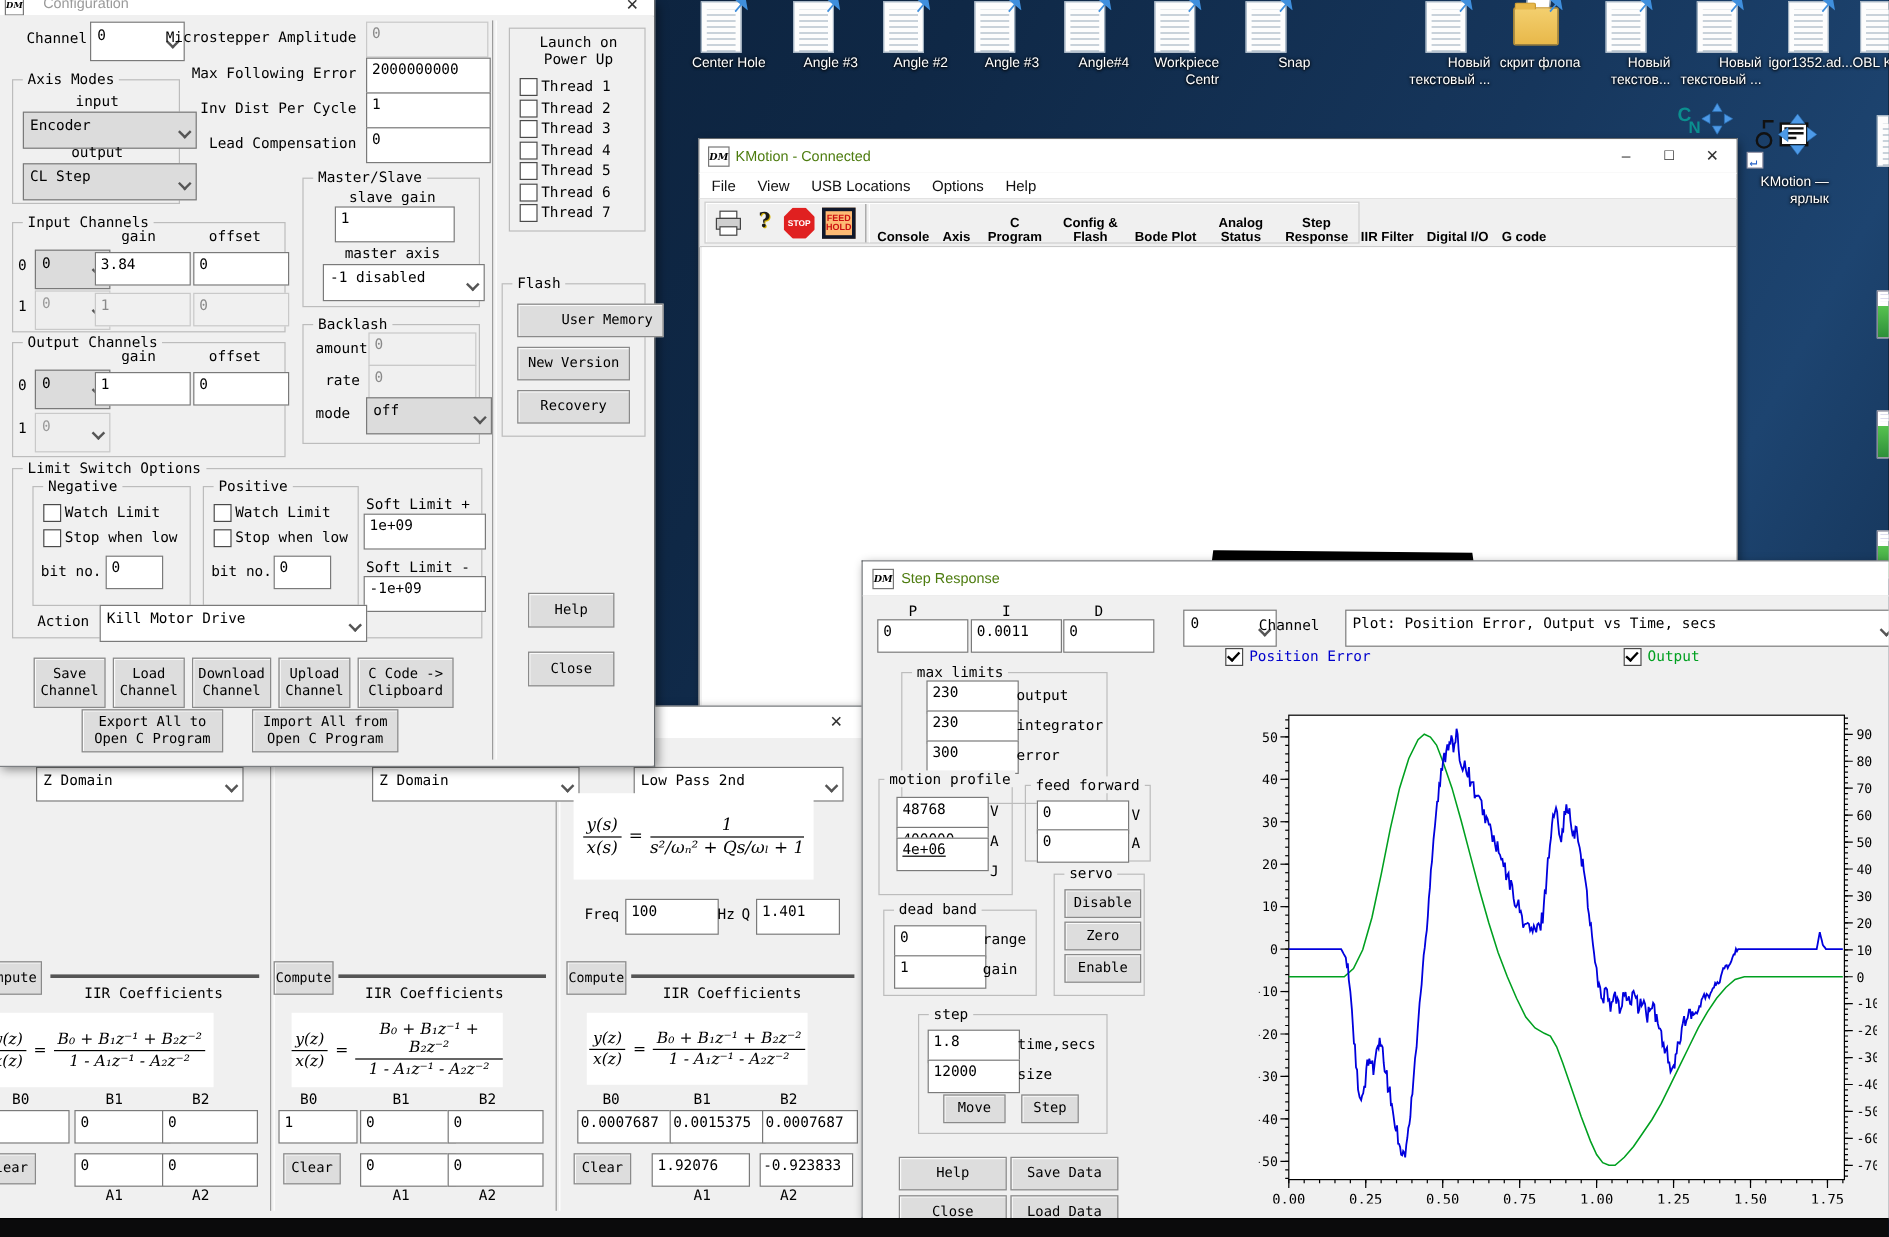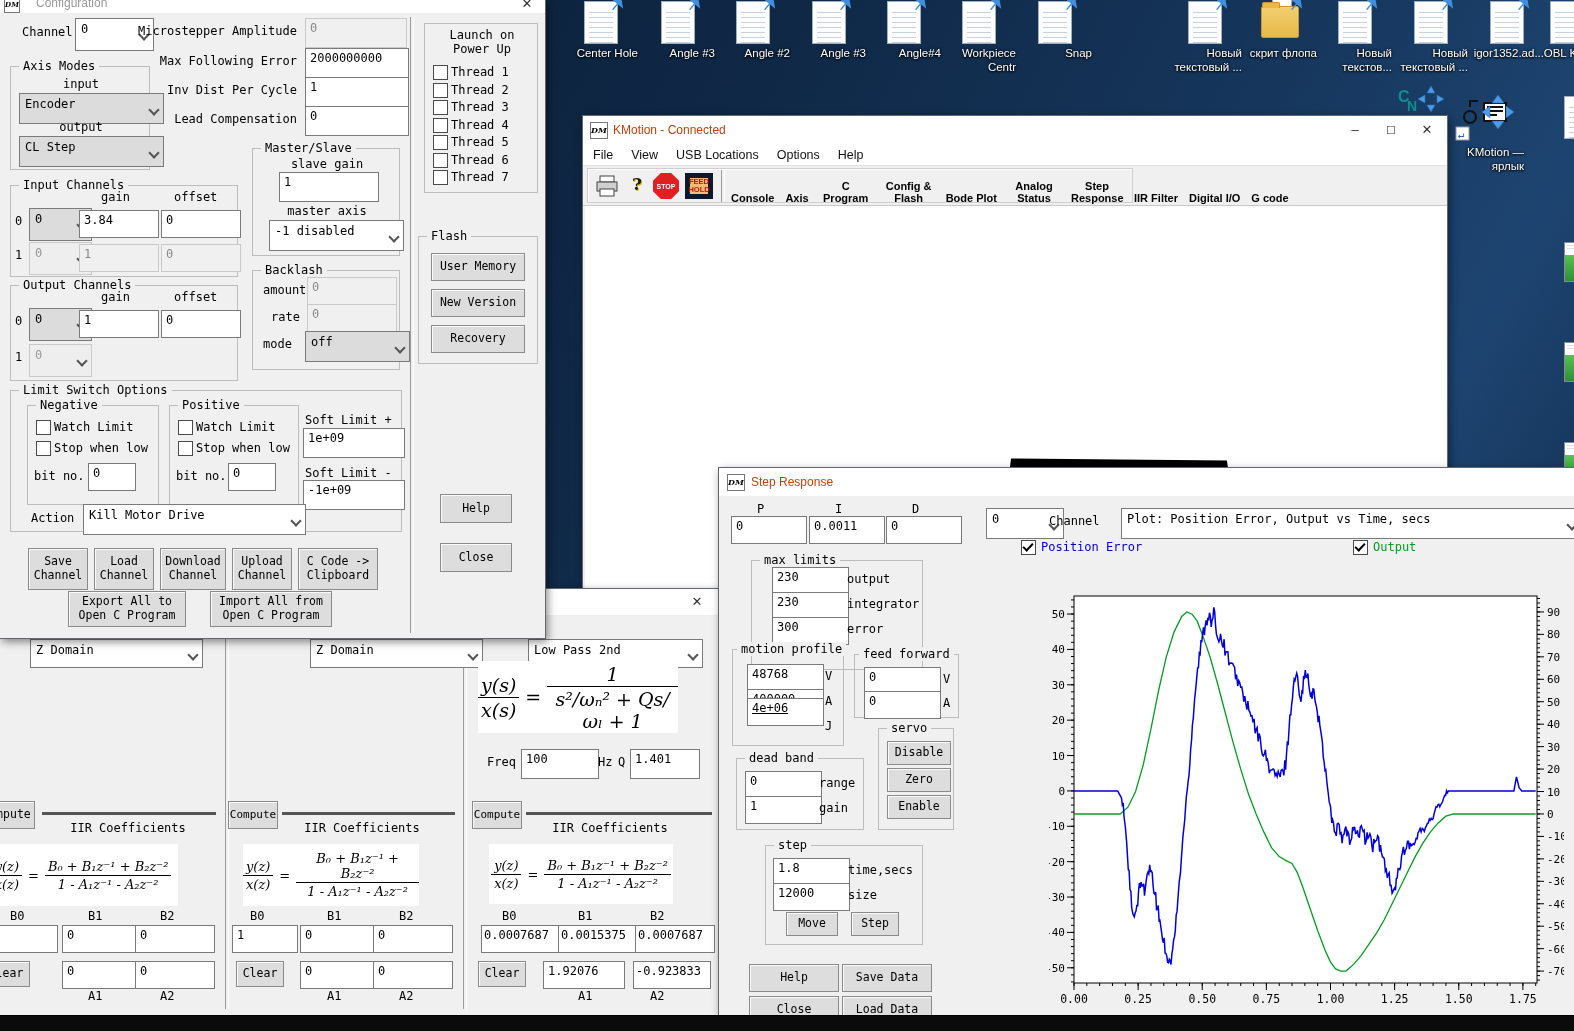--- a/index.html
+++ b/index.html
@@ -5,21 +5,21 @@
   html,body{margin:0;padding:0;background:#000;}
   #screen{position:relative;width:1574px;height:1031px;overflow:hidden;
     background:linear-gradient(118deg,#0a1c33 0%,#0f2846 38%,#16365c 62%,#1d4470 78%,#0d2440 100%);
     font-family:"Liberation Sans",sans-serif;}
   #screen::after{content:"";position:absolute;left:30%;top:55%;width:70%;height:45%;
     background:radial-gradient(ellipse at 60% 80%, rgba(120,160,210,0.18), rgba(0,0,0,0) 60%);pointer-events:none;}
   .abs{position:absolute;box-sizing:border-box;}
   
   .win{position:absolute;box-sizing:border-box;background:#f0f0f0;border:1px solid #64686c;box-shadow:2px 3px 8px rgba(0,0,0,0.45);}
   .tbar{position:absolute;left:0;top:0;right:0;background:#ffffff;border-bottom:1px solid #d9d9d9;overflow:hidden;}
-  .tbar .ttl{position:absolute;font-size:12px;color:#c2410c;white-space:nowrap;}
+  .tbar .ttl{position:absolute;font-size:12px;color:#4d7c0f;white-space:nowrap;}
   .wbtn{position:absolute;width:32px;height:20px;text-align:center;font-size:13px;color:#333;line-height:20px;}
   .dmicon{position:absolute;width:16px;height:15px;background:#fff;border:1px solid #777;
     font-family:"DejaVu Serif",serif;font-style:italic;font-weight:bold;font-size:8px;line-height:14px;text-align:center;color:#000;}
   
   .lbl{position:absolute;font-family:"DejaVu Sans Mono",monospace;font-size:12px;color:#000;white-space:pre;}
   .lbl.ctr{text-align:center;}
   .lbl.rt{text-align:right;}
   .field{position:absolute;background:#fff;border:1px solid #7a7a7a;font-family:"DejaVu Sans Mono",monospace;
     font-size:12px;color:#000;padding:2px 4px;white-space:nowrap;overflow:hidden;}
   .field.dis{background:#f0f0f0;color:#8a8a8a;border-color:#c9c9c9;}
@@ -238,21 +238,21 @@
       <div class="abs" style="left:4px;top:2px;width:546px;height:35px;border:1px solid #cfcfcf;box-shadow:inset 1px 1px 0 #fff;"></div>
       <svg class="abs" style="left:12px;top:8px;" width="24" height="24">
         <rect x="5" y="2" width="14" height="6" fill="#fff" stroke="#444"></rect>
         <rect x="2" y="8" width="20" height="9" fill="#cfcfcf" stroke="#444"></rect>
         <rect x="5" y="15" width="14" height="7" fill="#fff" stroke="#444"></rect>
       </svg>
       <span class="abs" style="left:49px;top:8px;font-family:'DejaVu Serif',serif;font-weight:bold;font-size:17px;color:#1a1a1a;text-shadow:1px 1px 0 #d8b500;">?</span>
       <div class="abs" style="left:70px;top:7px;width:26px;height:26px;background:#e02020;clip-path:polygon(30% 0,70% 0,100% 30%,100% 70%,70% 100%,30% 100%,0 70%,0 30%);display:flex;align-items:center;justify-content:center;">
         <span style="color:#fff;font-size:7px;font-weight:bold;">STOP</span>
       </div>
-      <div class="abs" style="left:102px;top:7px;width:28px;height:26px;background:#fdba74;border:5px solid #0f172a;display:flex;justify-content:center;">
+      <div class="abs" style="left:102px;top:7px;width:28px;height:26px;background:#fdba74;border:3px solid #0f172a;display:flex;align-items:center;justify-content:center;">
         <span style="color:#cc1111;font-size:7.5px;font-weight:bold;line-height:1.05;text-align:center;width:24px;">FEED HOLD</span>
       </div>
       <div class="etchv" style="left:138px;top:4px;height:32px;"></div>
       <div id="kmotion-toolbar-items" class="abs" style="left:148px;top:2px;width:560px;height:36px;display:flex;align-items:flex-end;gap:11px;">
           <div class="tb-item">Console</div>
           <div class="tb-item">Axis</div>
           <div class="tb-item">C Program</div>
           <div class="tb-item">Config &amp; Flash</div>
           <div class="tb-item">Bode Plot</div>
           <div class="tb-item">Analog Status</div>
@@ -329,21 +329,21 @@
       <div class="field" style="left:232px;top:310px;width:56px;height:22px;">1</div>
       <div class="field" style="left:300px;top:310px;width:70px;height:22px;">0</div>
       <div class="field" style="left:373px;top:310px;width:70px;height:22px;">0</div>
       <div class="btn" style="left:236px;top:346px;width:46px;height:24px;">Clear</div>
       <div class="field" style="left:300px;top:346px;width:70px;height:22px;">0</div>
       <div class="field" style="left:373px;top:346px;width:70px;height:22px;">0</div>
       <span class="lbl" style="left:327px;top:374px;">A1</span>
       <span class="lbl" style="left:399px;top:374px;">A2</span>
 
       <div class="combo" style="left:528px;top:24px;width:152px;height:22px;"><span>Low Pass 2nd</span><span class="chev"></span></div>
-      <div class="fbox" style="left:478px;top:46px;width:200px;height:72px;font-size:19px;">
+      <div class="fbox" style="left:478px;top:46px;width:200px;height:72px;font-size:14px;">
         <span class="frac">
             <span class="num">y(s)</span>
             <span class="den">x(s)</span>
           </span>
           <span>=</span>
         <span class="frac">
             <span class="num">1</span>
             <span class="den">s²/ωₙ² + Qs/ωₗ + 1</span>
           </span>
       </div>
@@ -519,21 +519,21 @@
             </div>
             <div style="position: relative; height: 17.5px;">
               <div class="cb" style="left:0;top:1px;"></div>
               <span class="lbl" style="left:18px;top:1px;">Thread 7</span>
             </div>
           </div>
       </div>
 
       <div class="gbox" style="left:418px;top:223px;width:120px;height:128px;">
         <span class="gbl">Flash</span>
-        <div class="btn" style="left:12px;top:16px;width:92px;height:26px;">User Memory</div>
+        <div class="btn" style="left:12px;top:16px;width:92px;height:26px;padding-left:28px;">User Memory</div>
         <div class="btn" style="left:12px;top:52px;width:92px;height:26px;">New Version</div>
         <div class="btn" style="left:12px;top:88px;width:92px;height:26px;">Recovery</div>
       </div>
 
       <div class="btn" style="left:440px;top:481px;width:70px;height:27px;">Help</div>
       <div class="btn" style="left:440px;top:530px;width:70px;height:27px;">Close</div>
     </div>
   </div>
 
   <div class="win" style="left:718px;top:467px;width:856px;height:548px;z-index:40;border-right:none;">

